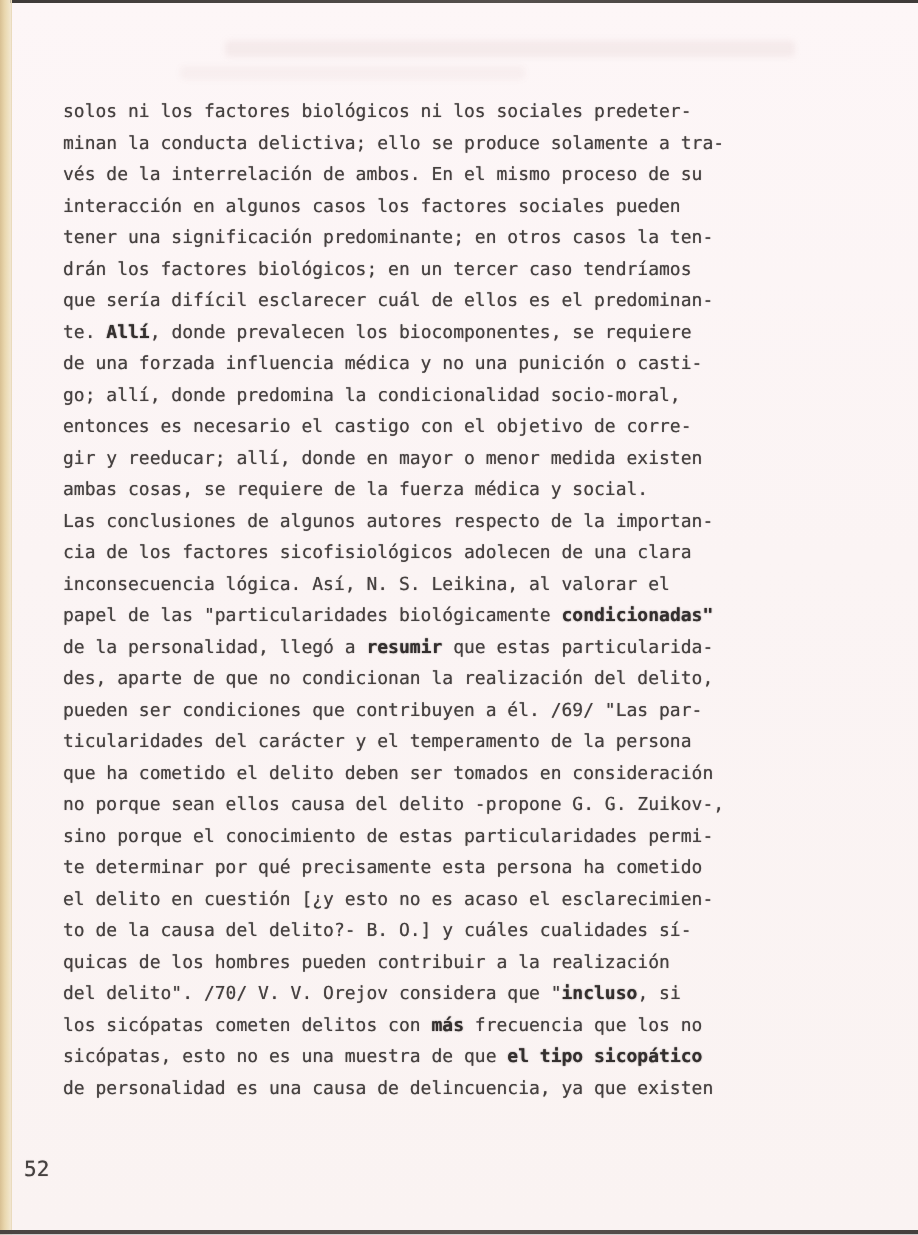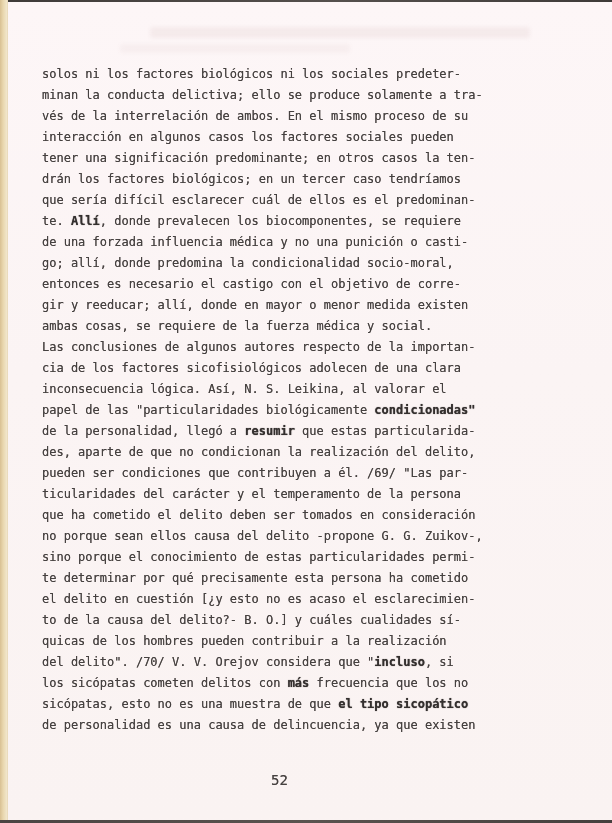--- a/index.html
+++ b/index.html
@@ -58,21 +58,21 @@
     font-weight: bold;
     color: #332f2e;
     text-shadow: 0 0 0.9px rgba(45, 38, 36, 0.85);
     text-align: center;
   }
   .page-number {
     position: absolute;
     left: 42px;
     top: 772px;
     width: 527px;
-    text-align: center;
+    text-align: left;
     transform: translateX(-26px);
     font-size: 14px;
     color: #454140;
     text-shadow: 0 0 0.6px rgba(72, 62, 60, 0.72);
   }
 </style>
 </head>
 <body>
 
 <div class="top-border"></div>

